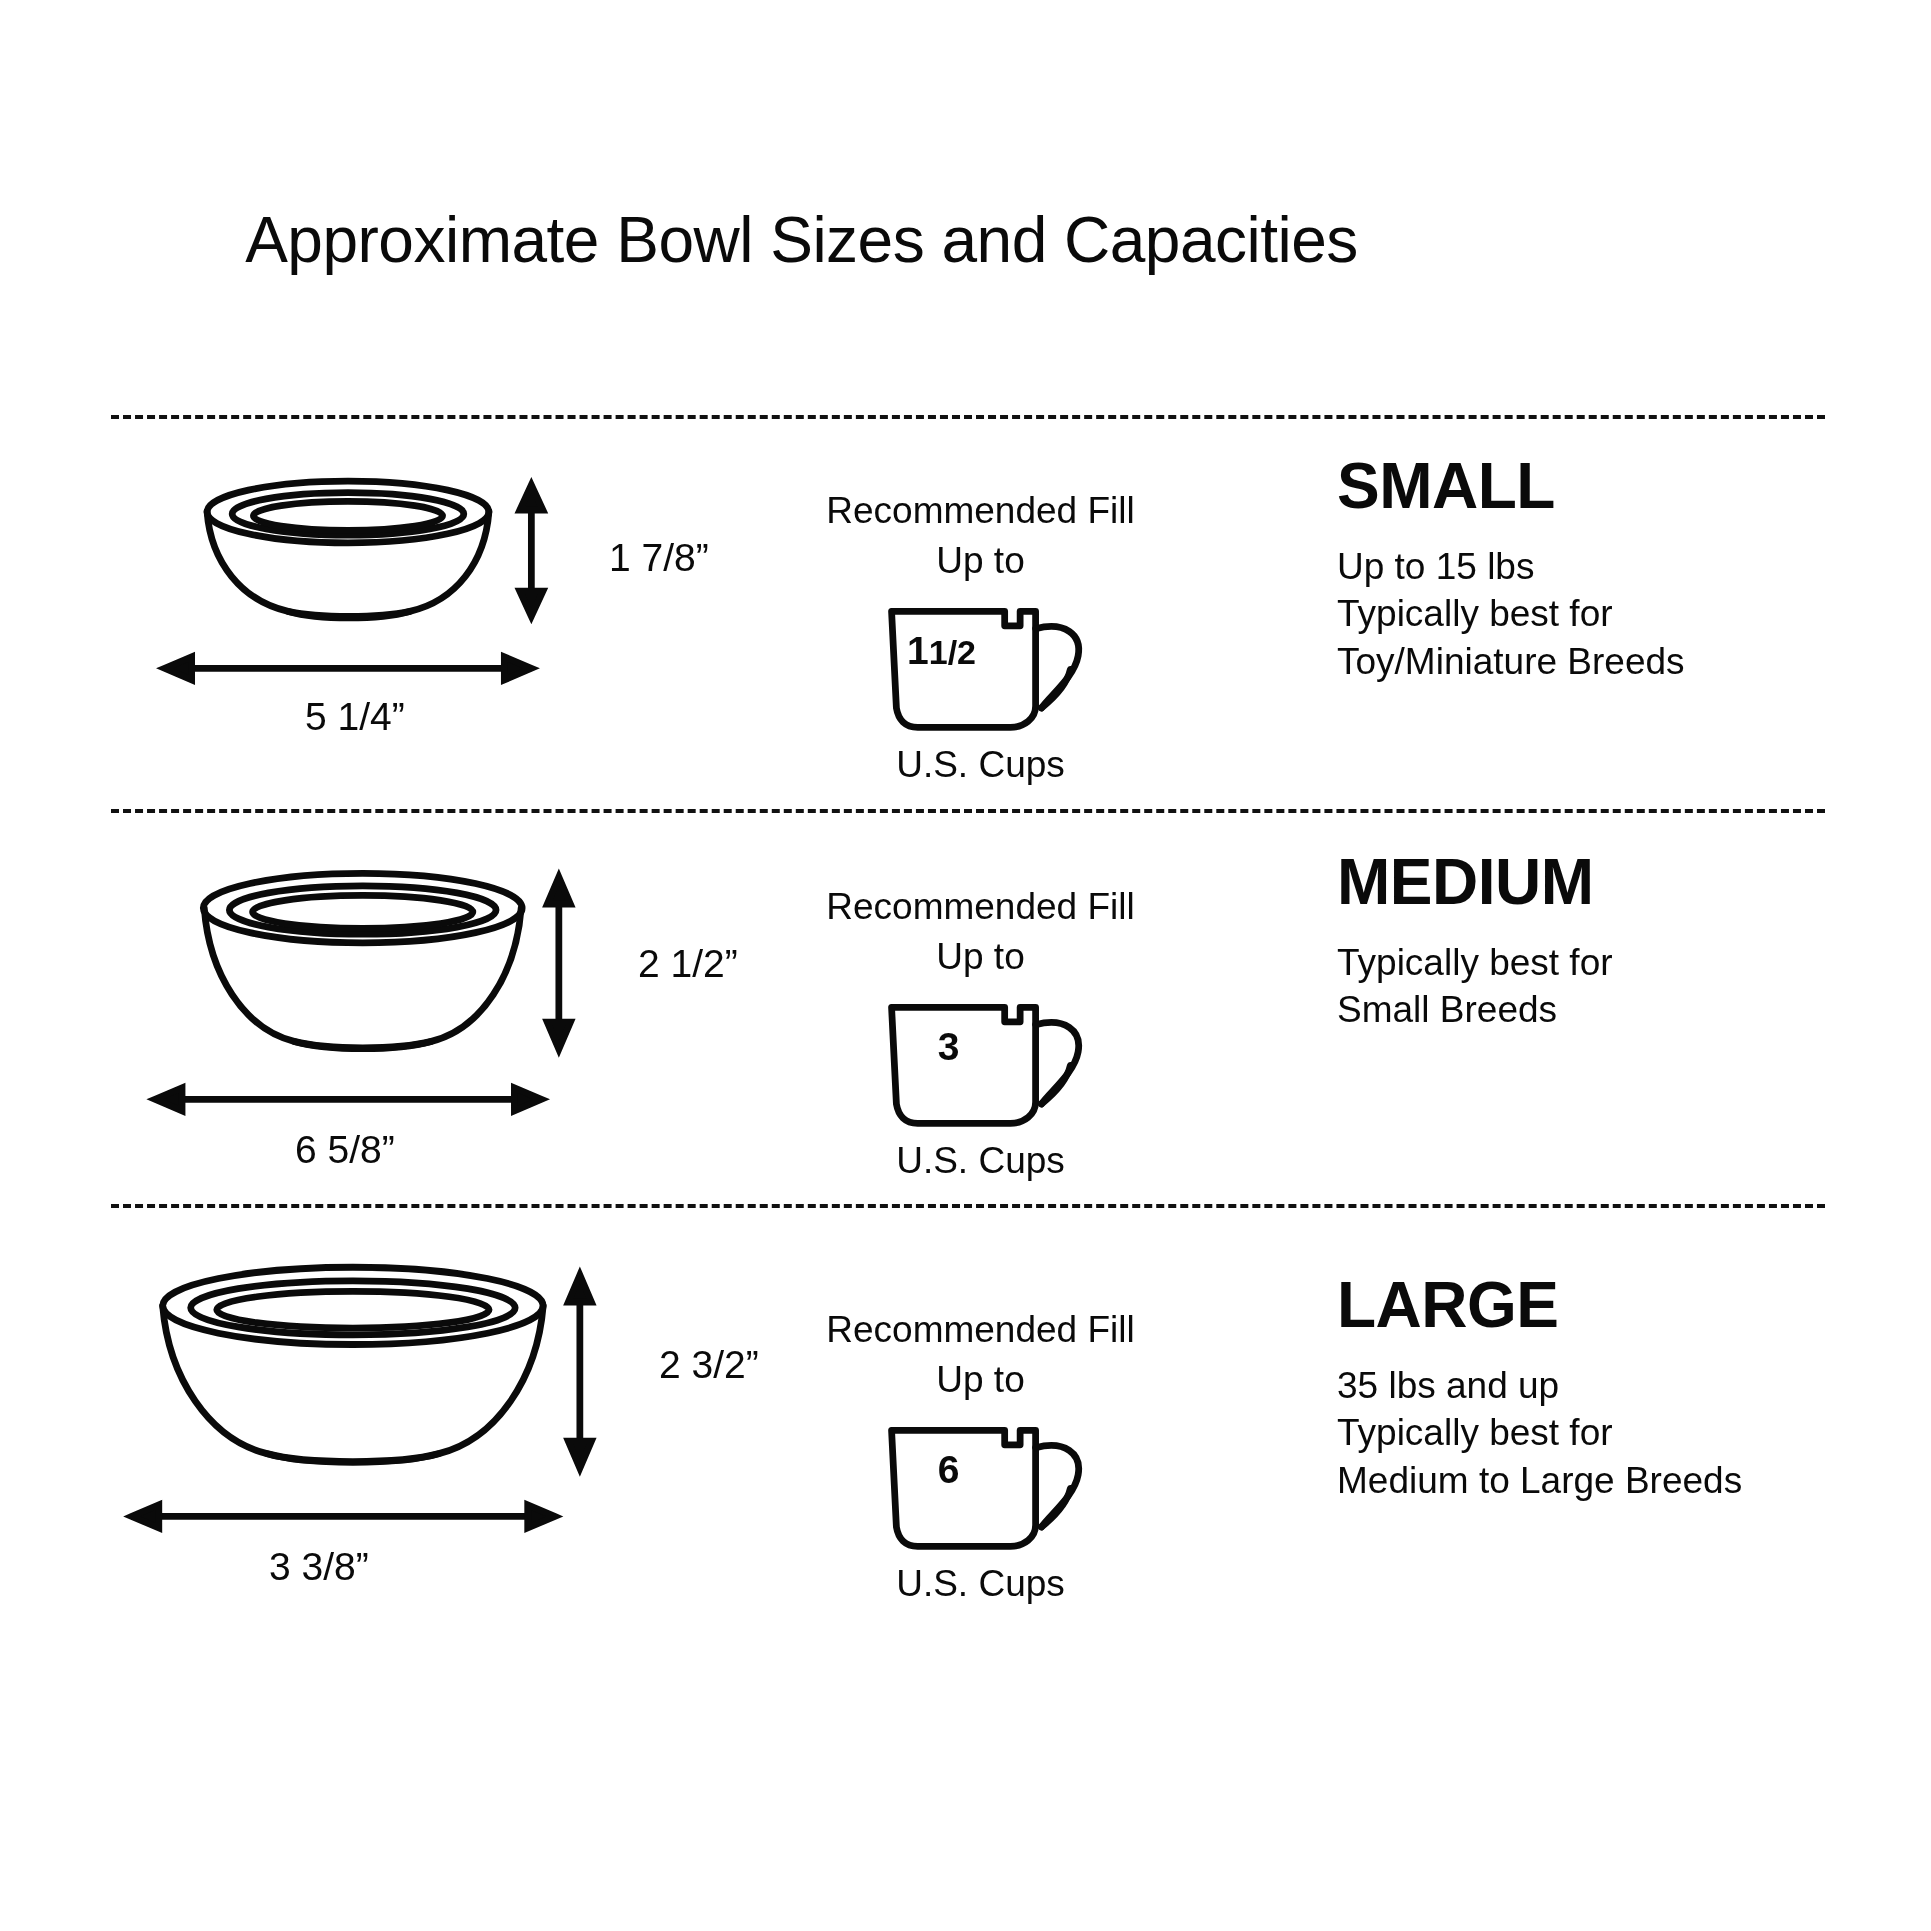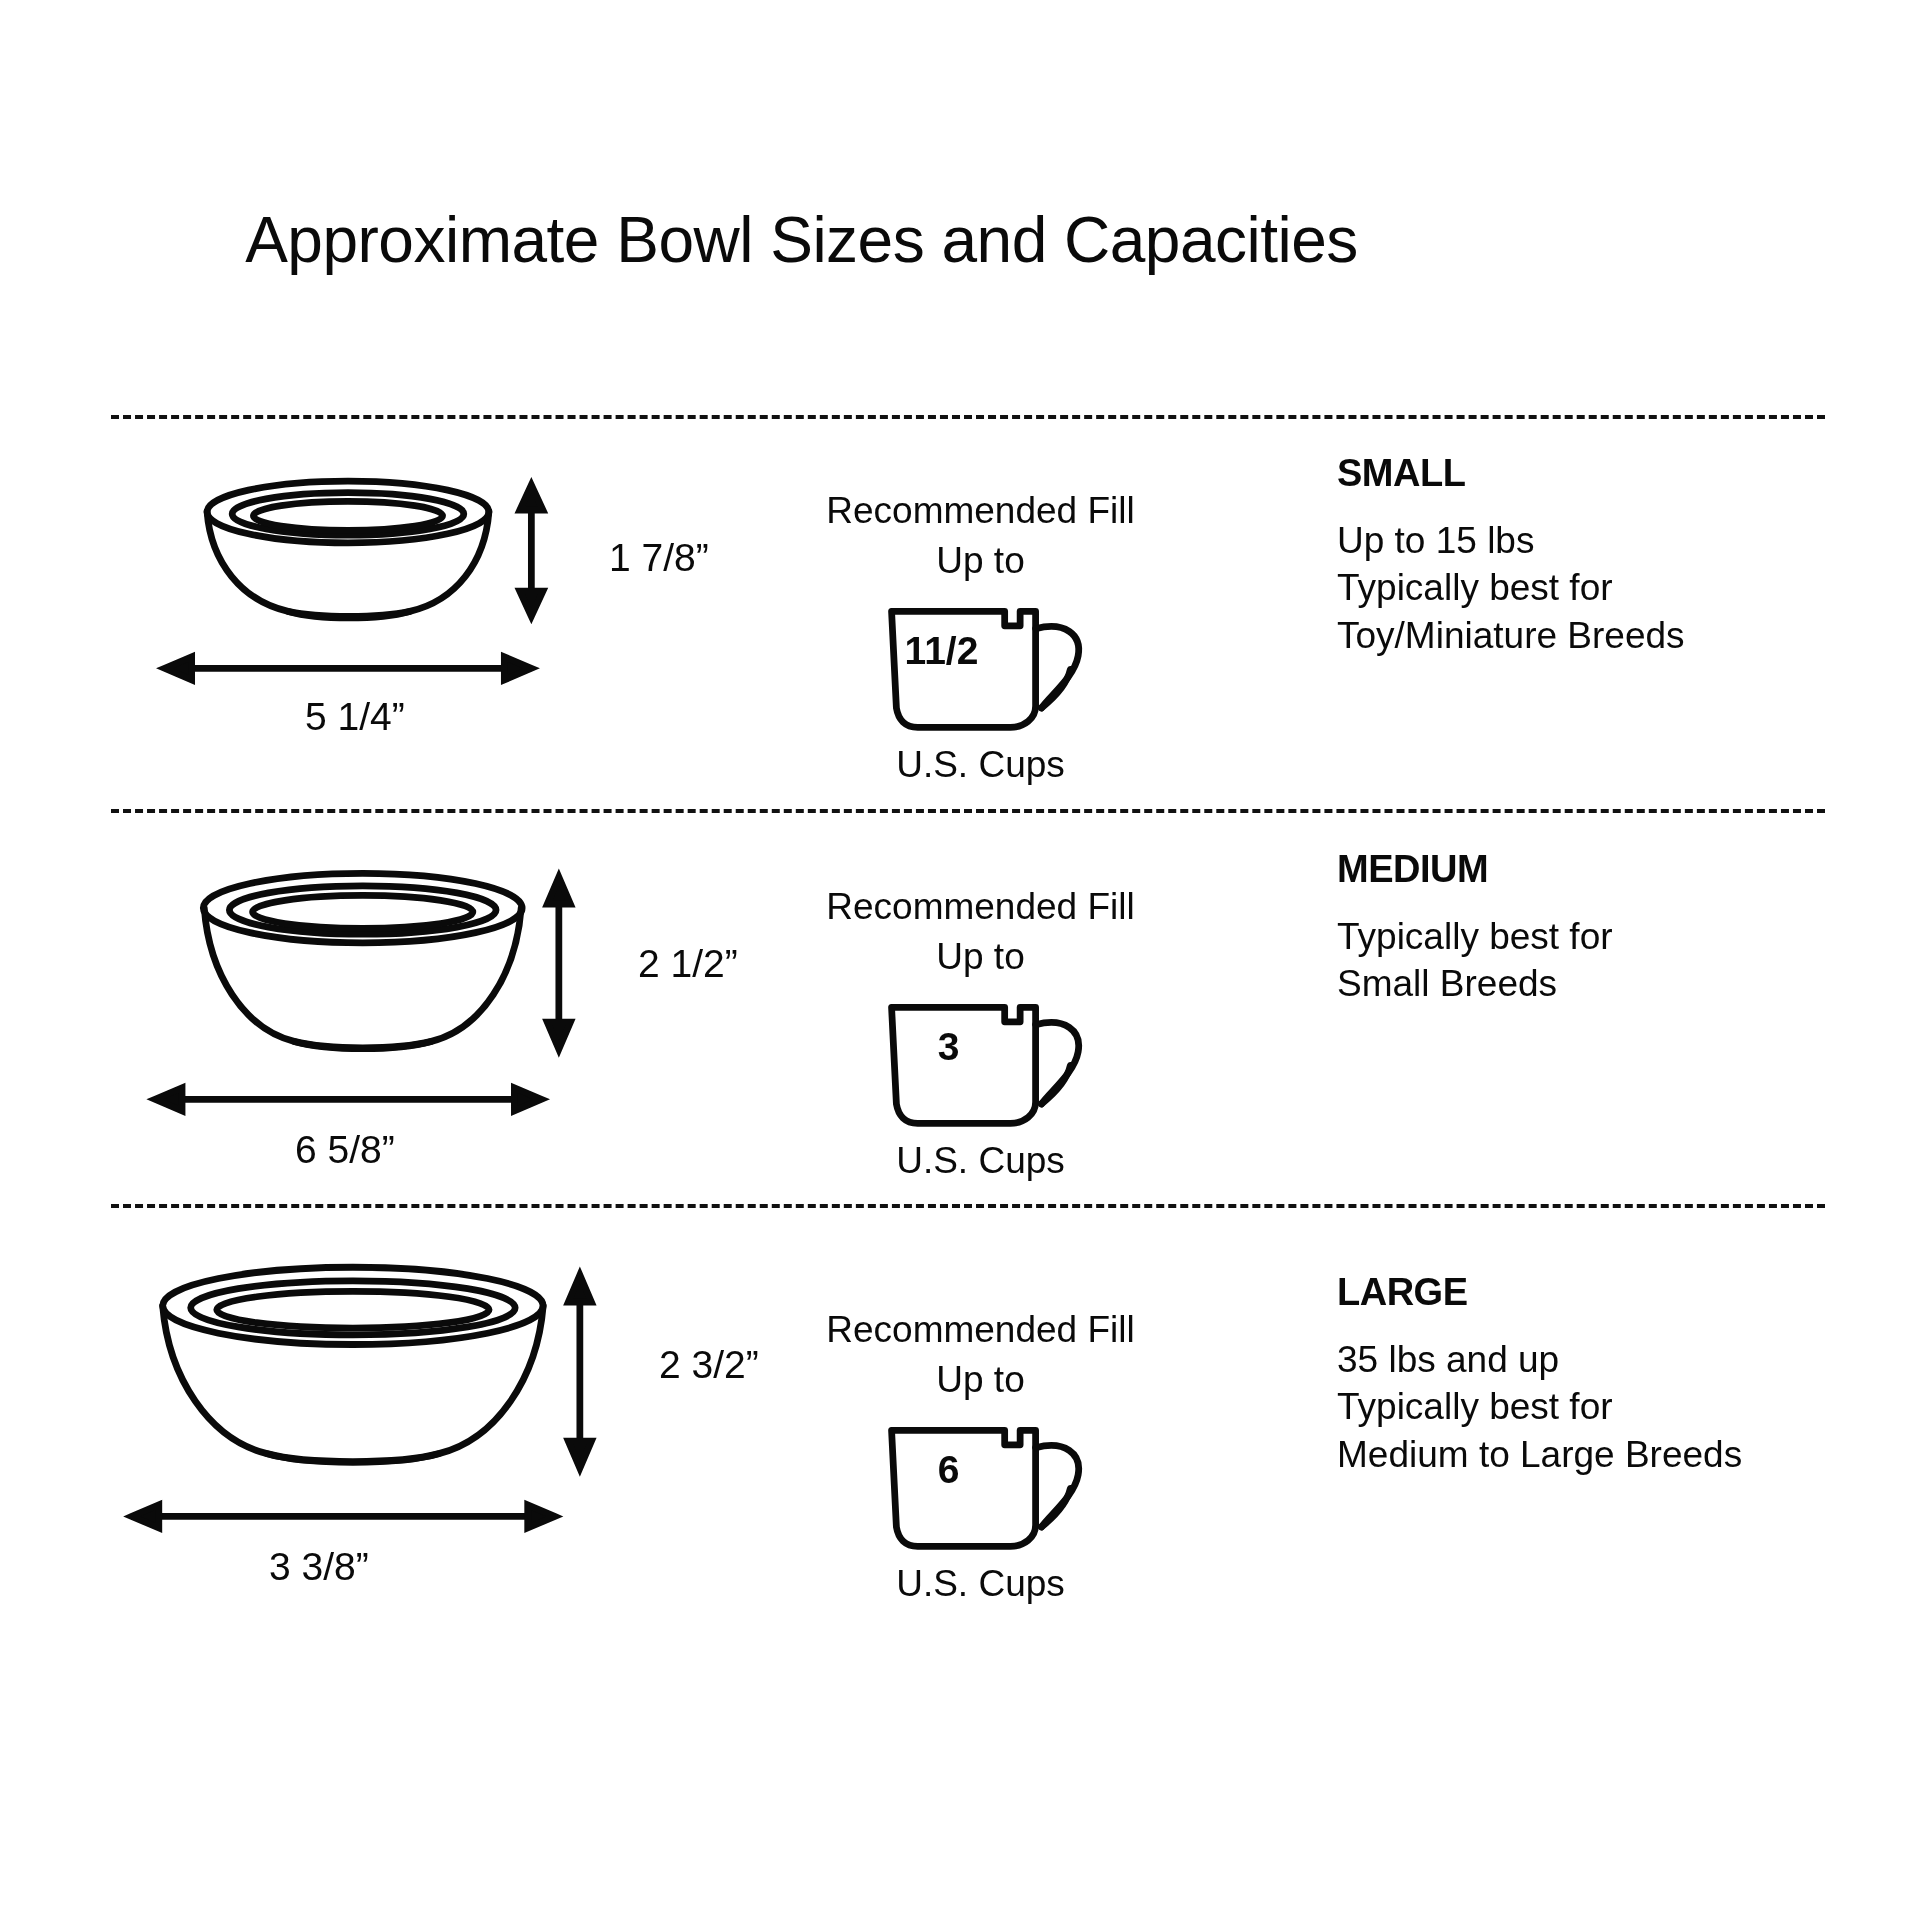--- a/index.html
+++ b/index.html
@@ -76,37 +76,37 @@
   .cup-val {
     position: absolute;
     left: 0;
     top: 0;
     width: 377px;
     text-align: center;
     font-size: 39px;
     font-weight: 700;
   }
   .cup-val span.frac {
-    font-size: 39px;
+    font-size: 34px;
     text-align: right;
   }
   .fill-foot {
     font-size: 37px;
     white-space: nowrap;
     margin-top: 7.7px;
   }
   
   .text-col {
     position: absolute;
     left: 1337px;
     top: 0;
     width: 541px;
   }
   .size-name {
-    font-size: 38px;
+    font-size: 64px;
     font-weight: 800;
     letter-spacing: -0.5px;
     line-height: 1;
     white-space: nowrap;
   }
   .desc {
     margin-top: 25px;
     font-size: 37px;
     line-height: 1.28;
   }

